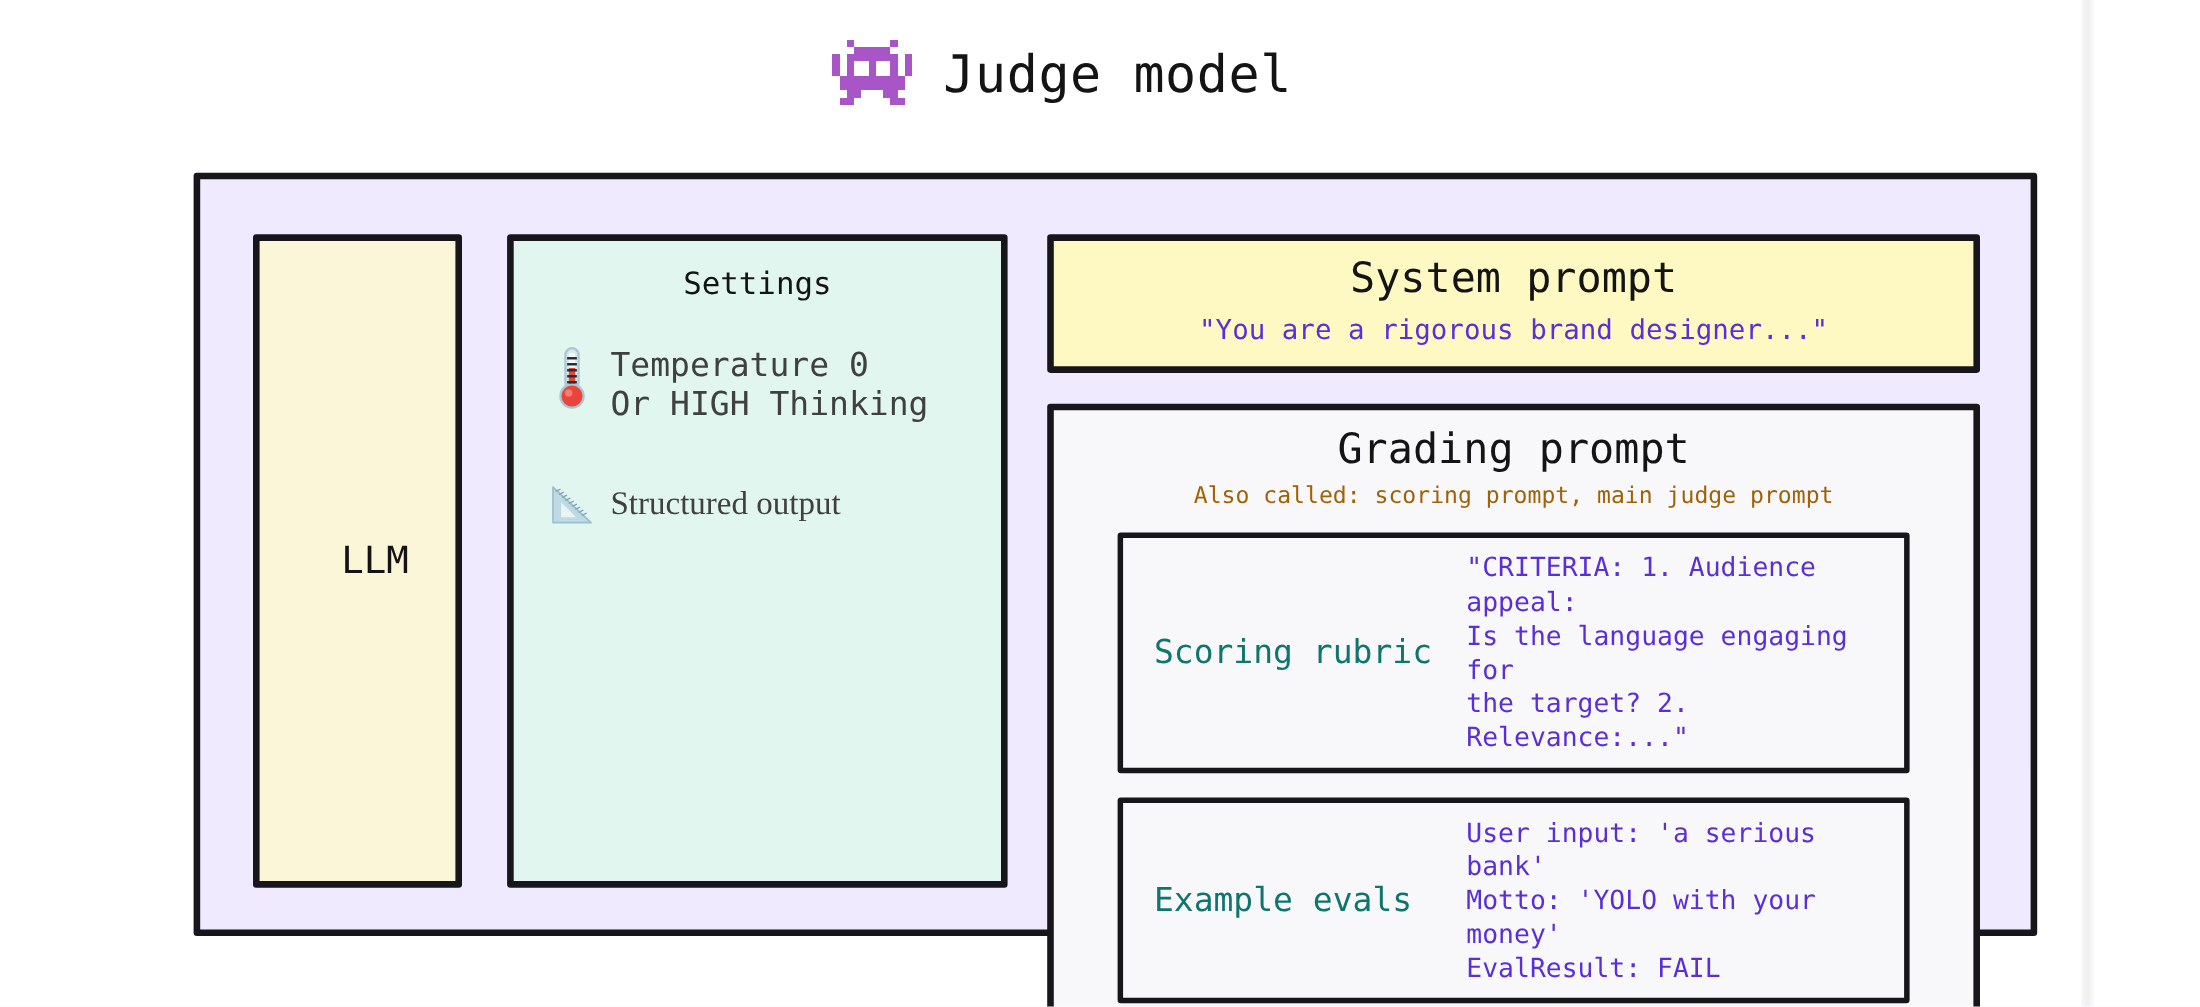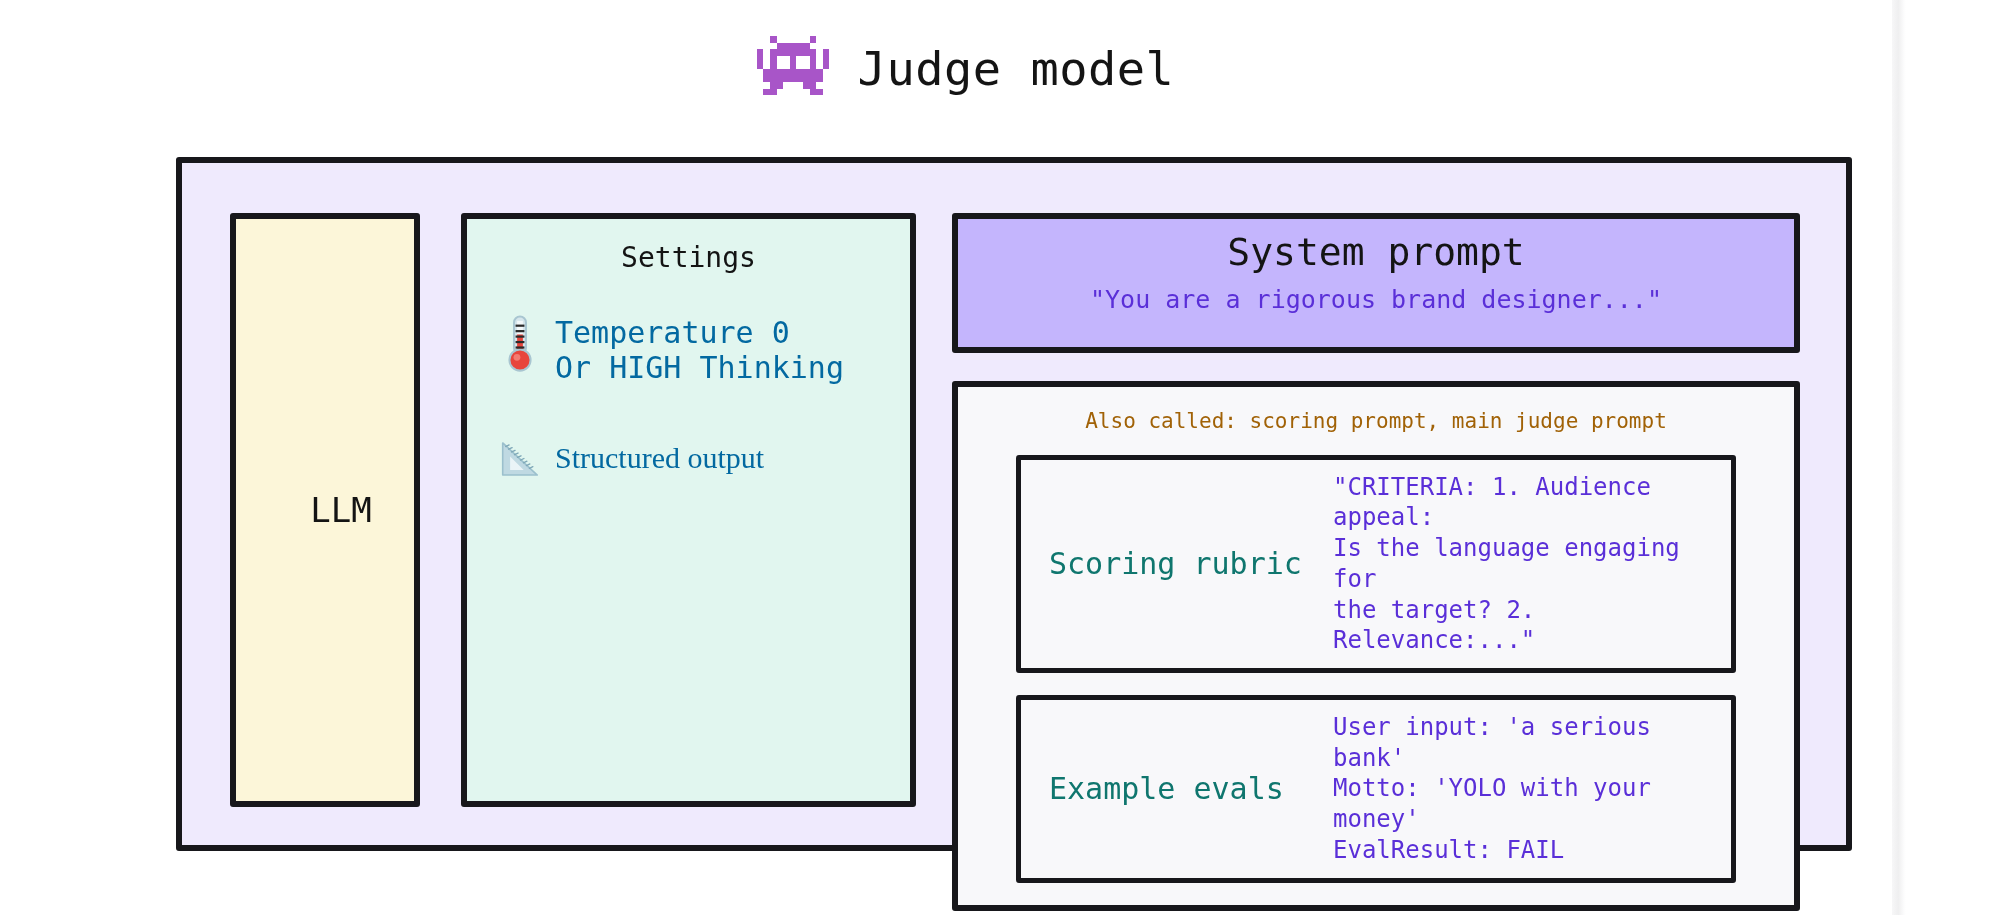--- a/index.html
+++ b/index.html
@@ -127,40 +127,40 @@
   .setting-icon {
     flex: 0 0 auto;
     width: 42px;
     height: 58px;
     display: block;
   }
   .setting-icon.ruler { height: 52px; margin-top: 4px; }
   .setting-text {
     font-size: 30px;
     line-height: 1.15;
-    color: #0369a1;
+    color: #404040;
     white-space: pre-line;
     padding-top: 2px;
   }
   .setting-text.single { padding-top: 12px; font-family: Liberation Serif, serif; }
 
   
   #right-col {
     margin-left: 36px;
     flex: 1 1 auto;
     display: flex;
     flex-direction: column;
   }
 
   #system-prompt-box {
-    background: #c4b5fd;
-    border: 6px solid #17171b;
-    border-radius: 3px;
-    box-sizing: border-box;
-    padding: 12px 18px 32px 18px;
+    background: #fef9c3;
+    border: 6px solid #17171b;
+    border-radius: 3px;
+    box-sizing: border-box;
+    padding: 12px 18px 18px 18px;
     text-align: center;
     flex: 0 0 auto;
   }
   #system-prompt-title {
     font-size: 38px;
     color: #141414;
     line-height: 1.15;
   }
   #system-prompt-value {
     font-size: 25px;
@@ -301,20 +301,21 @@
       </div>
 
       <div id="right-col">
 
         <div id="system-prompt-box">
           <div id="system-prompt-title">System prompt</div>
           <div id="system-prompt-value">"You are a rigorous brand designer..."</div>
         </div>
 
         <div id="grading-box">
+          <div id="grading-title">Grading prompt</div>
           <div id="grading-subtitle">Also called: scoring prompt, main judge prompt</div>
 
           <div class="sub-card">
             <span class="sub-card-label">Scoring rubric</span>
             <span class="sub-card-value">"CRITERIA: 1. Audience appeal:
 Is the language engaging for
 the target? 2. Relevance:..."</span>
           </div>
 
           <div class="sub-card">

